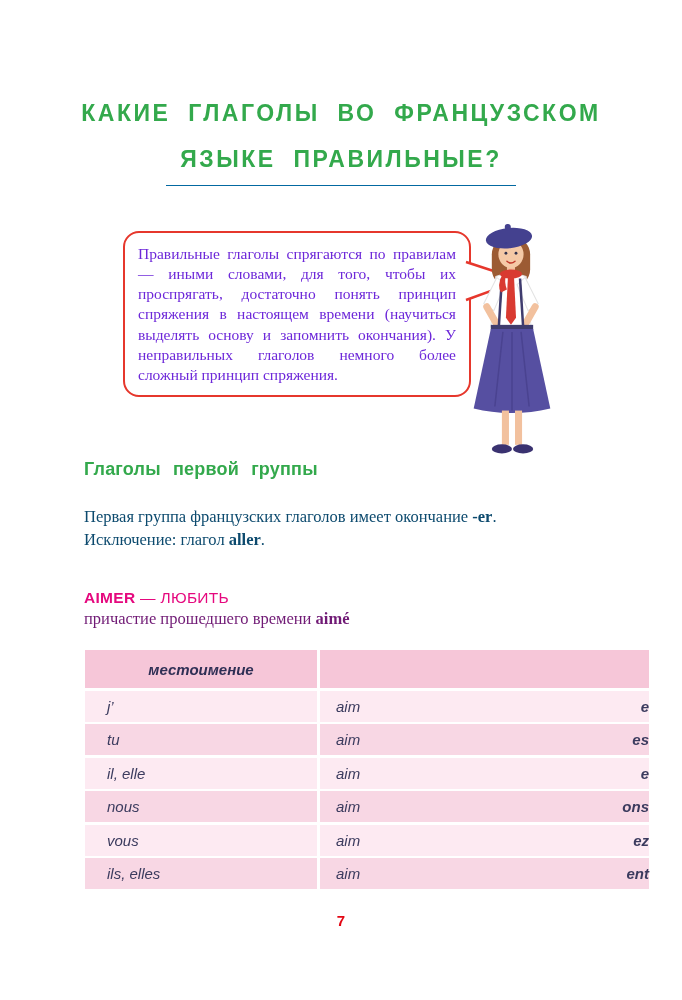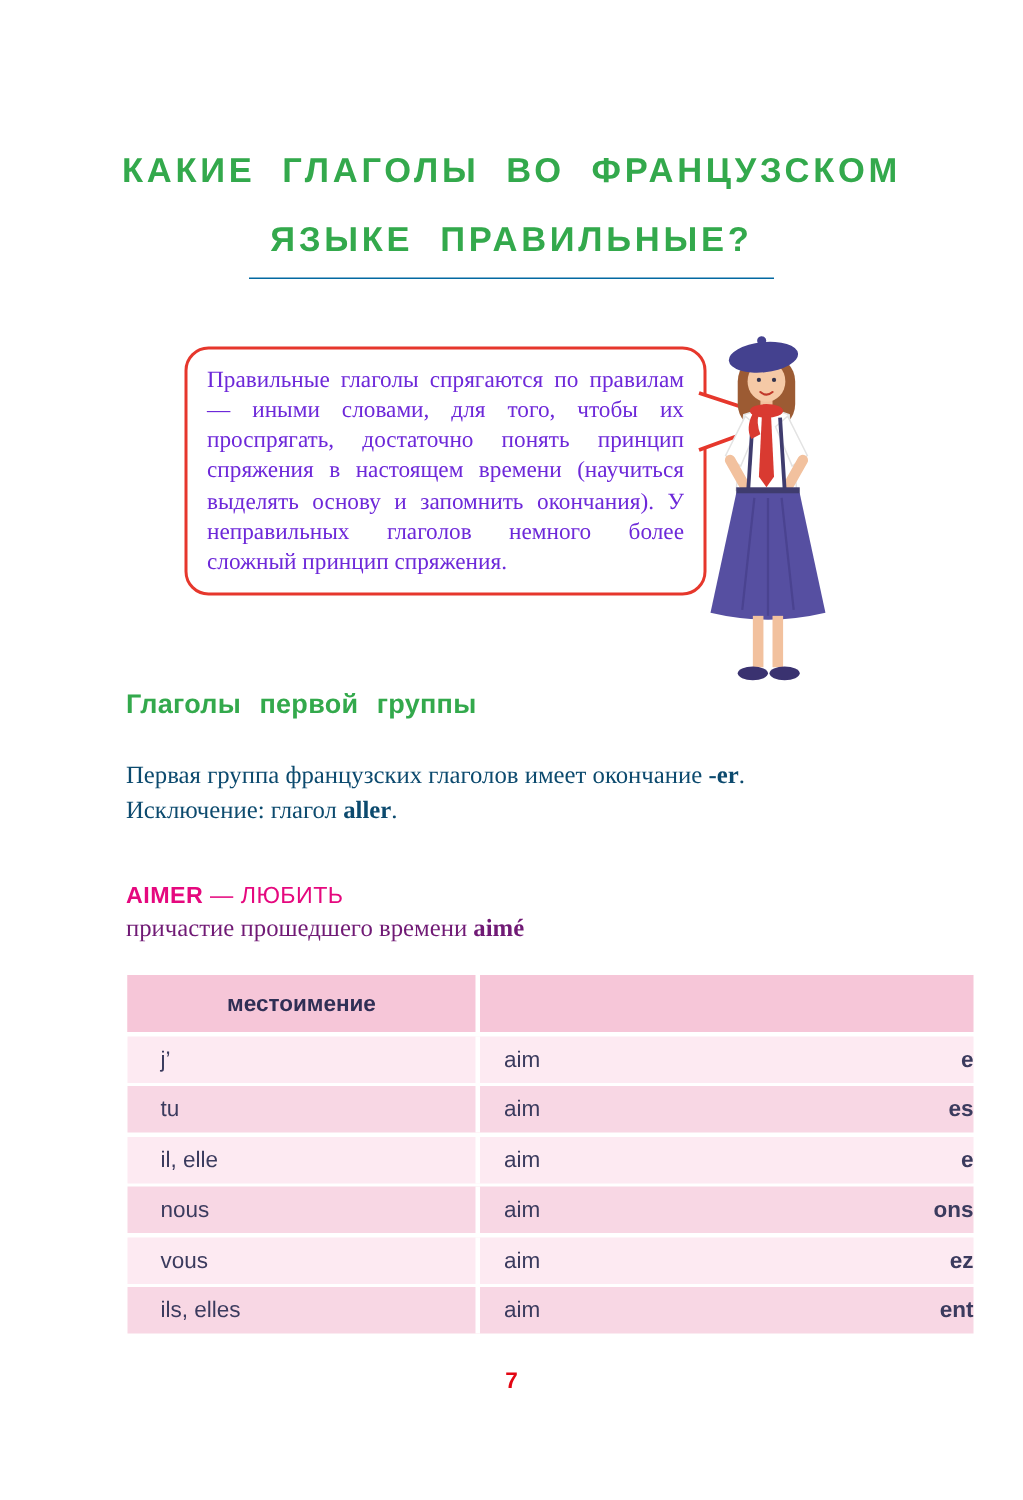--- a/index.html
+++ b/index.html
@@ -83,21 +83,21 @@
   .participle-line {
     position:absolute; left:84px; top:609px;
     font-family:"Liberation Serif", serif;
     font-size:16.5px;
     color:#701a75;
   }
   .participle-line b { font-family:"Liberation Serif", serif; }
 
   
   .conj-table {
-    position:absolute; left:85px; top:650px; width:564px;
+    position:absolute; left:85px; top:650px; width:564px;font-style:italic;
   }
   .t-header, .t-row { display:flex; }
   .t-header {
     height:38px;
     background:#f6c6d8;
     font-weight:bold;
     color:#2f2f55;
     font-size:15px;
   }
   .t-header .cell {

